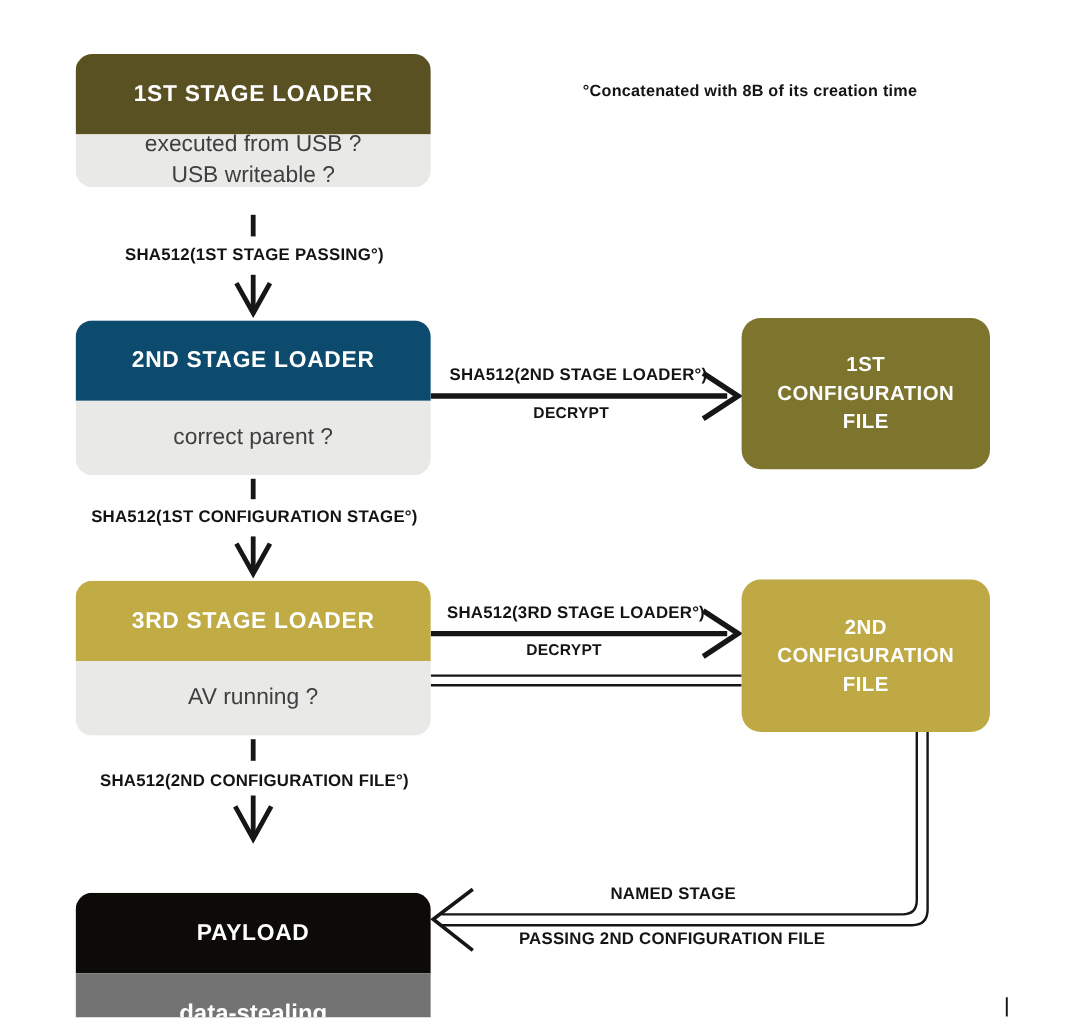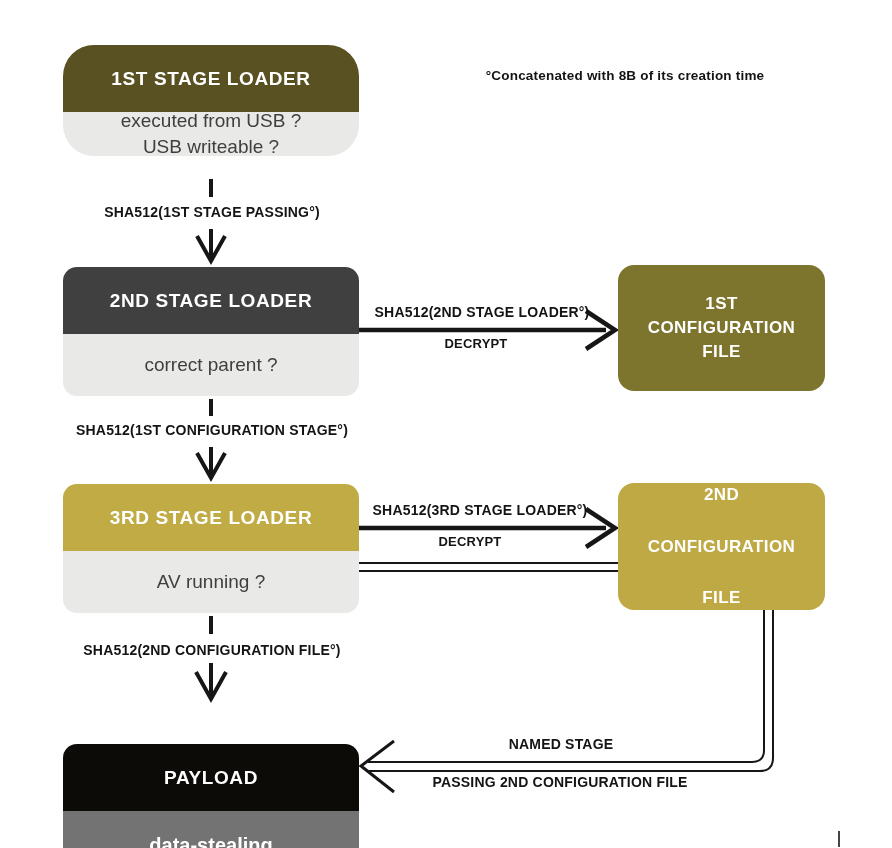--- a/index.html
+++ b/index.html
@@ -18,43 +18,43 @@
   }
   .node .hdr {
     height:67px; display:flex; align-items:center; justify-content:center;
     color:#ffffff; font-weight:bold; font-size:19px; letter-spacing:0.6px;
   }
   .node .bod {
     background:#e9e9e7; display:flex; flex-direction:column;
     align-items:center; justify-content:center;
     color:#3f3f3f; font-size:19px; line-height:26px; font-weight:300;
   }
-  #stage1 { left:63px; top:45px;border-radius:31px; }
+  #stage1 { left:63px; top:45px; }
   #stage1 .hdr { background:#5a5123; }
   #stage1 .bod { height:44px; }
   #stage2 { left:63px; top:267px; }
-  #stage2 .hdr { background:#404040; }
+  #stage2 .hdr { background:#0c4a6e; }
   #stage2 .bod { height:62px; }
   #stage3 { left:63px; top:484px; }
   #stage3 .hdr { background:#c0ab44; }
   #stage3 .bod { height:62px; }
   #payload { left:63px; top:703px;margin-top:41px; }
   #payload .hdr { background:#0d0b08; }
   #payload .bod { height:67px; background:#737373; color:#ffffff;
                   font-weight:bold; font-size:20px; }
 
   
   .config {
     position:absolute; width:207px; border-radius:16px;
     display:flex; flex-direction:column; align-items:center; justify-content:center;
     color:#ffffff; font-weight:bold; font-size:17px; line-height:24px;
     letter-spacing:0.4px; text-align:center;
   }
   #config1 { left:618px; top:265px; height:126px; background:#7d742d; }
-  #config2 { left:618px; top:483px; height:127px; background:#bfa944;justify-content:space-between; }
+  #config2 { left:618px; top:483px; height:127px; background:#bfa944; }
 
   
   .lbl {
     position:absolute; transform:translateX(-50%);
     font-weight:bold; color:#141414; white-space:nowrap;
     font-size:14px; letter-spacing:0.2px;
   }
   .lbl.small { font-size:13px; }
   #lbl-sha1   { left:212px; top:204px; }
   #lbl-sha2   { left:482px; top:304px; }

